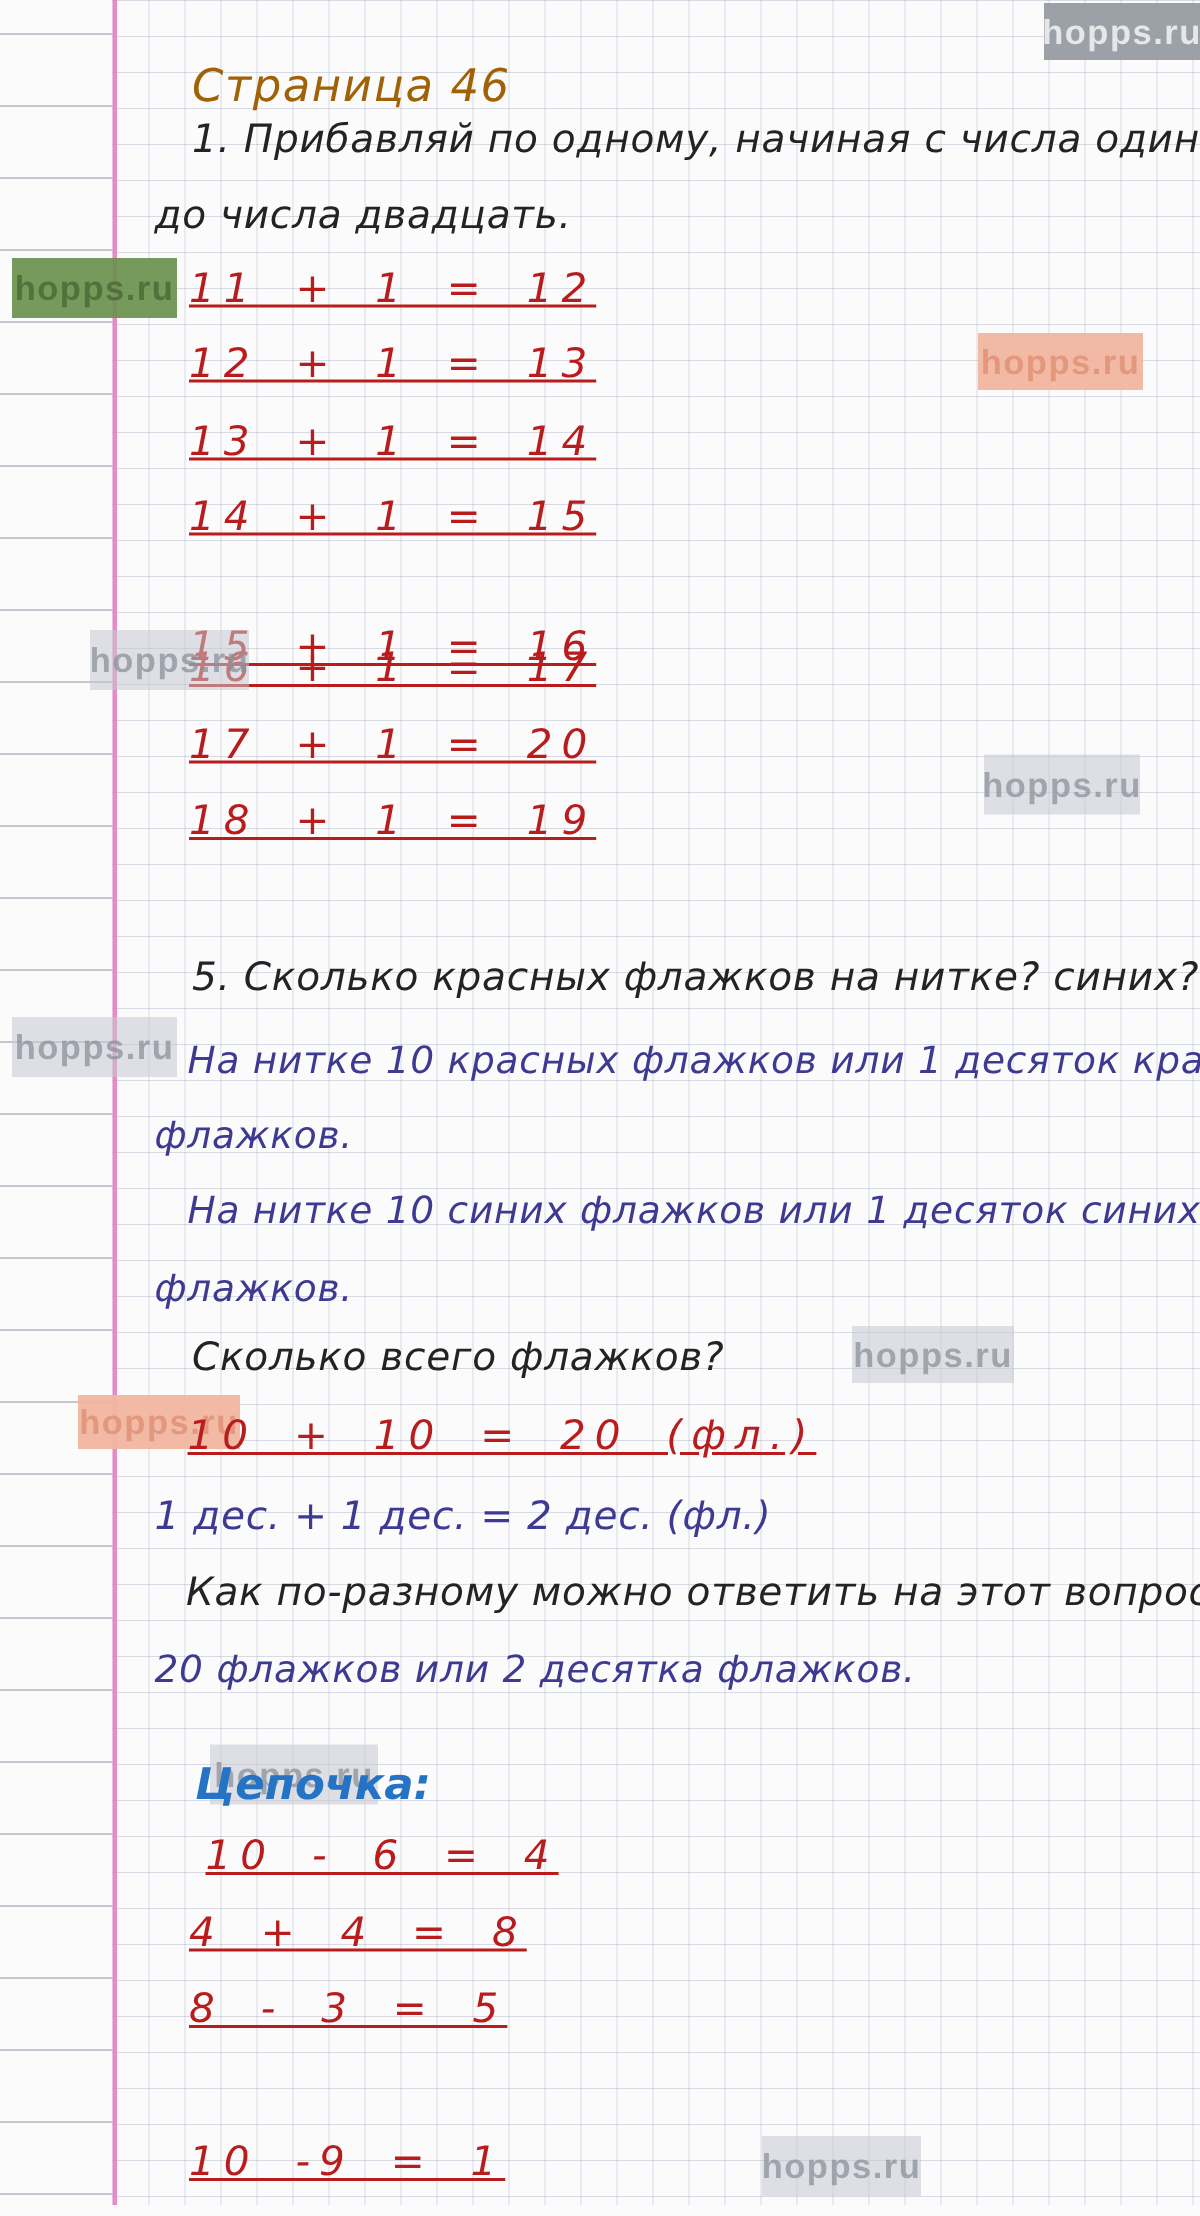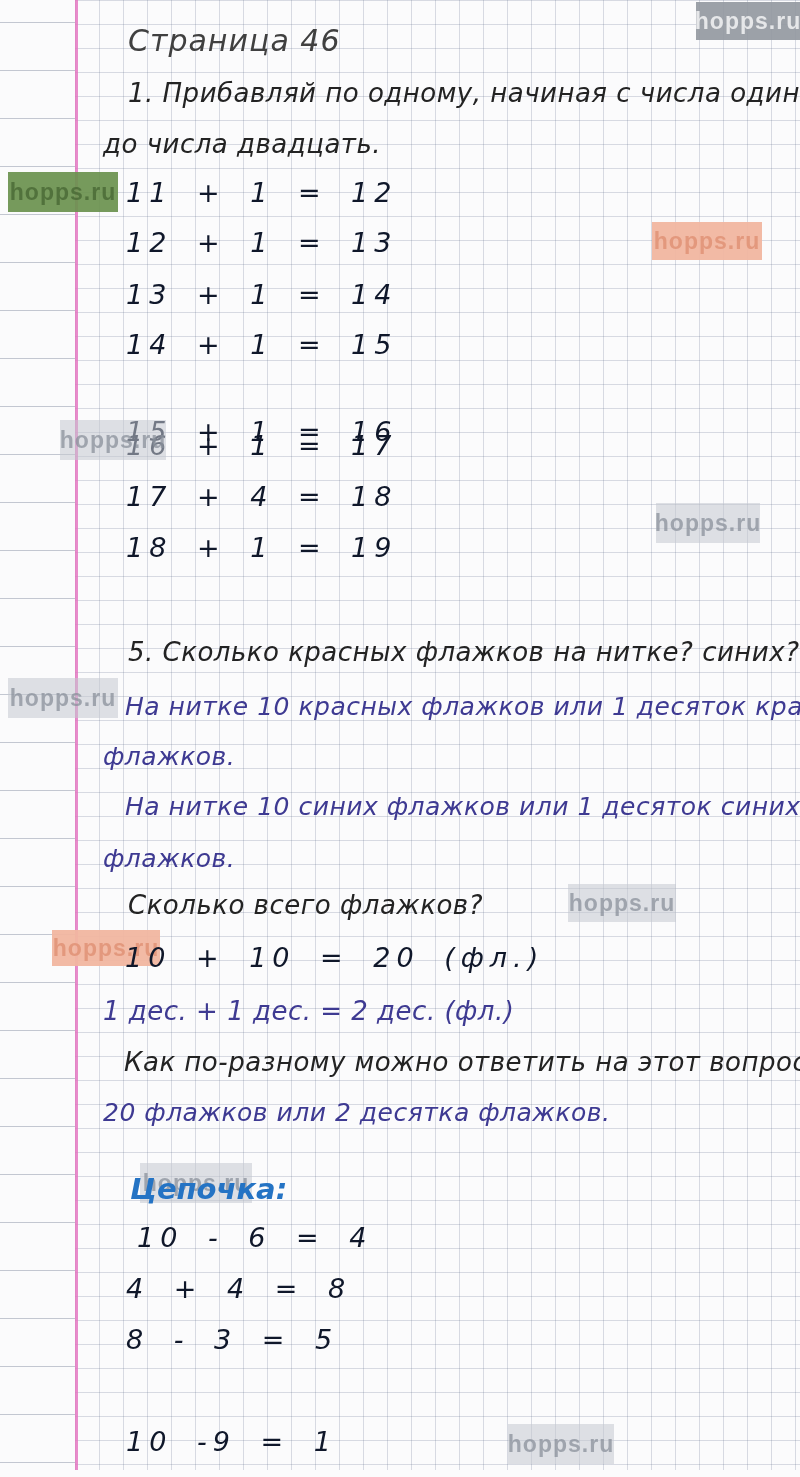--- a/index.html
+++ b/index.html
@@ -29,24 +29,24 @@
     background-size:48px 48px;
     background-position:0 22px;
   }
   .margin-line{
     position:absolute;left:75px;top:0;width:3px;height:100%;
     background:#e36fbe;opacity:.8;
   }
 
   
   .line{position:absolute;white-space:nowrap;font-style:italic;line-height:34px;}
-  .hw-red{color:#404040;font-size:30px;letter-spacing:1px;}
+  .hw-red{color:#a16207;font-size:30px;letter-spacing:1px;margin-top:17px;}
   .hw-black{color:#232323;font-size:26px;font-weight:500;letter-spacing:.5px;}
   .hw-blue{color:#3e3a92;font-size:25px;letter-spacing:.5px;}
-  .hw-eq{color:#0f172a;font-size:27px;letter-spacing:6px;word-spacing:10px;}
+  .hw-eq{color:#b91c1c;font-size:27px;letter-spacing:6px;word-spacing:10px;text-decoration:underline;}
   .hw-chain-title{color:#2473c4;font-size:29px;font-weight:600;z-index:3;}
 
   
   .wm{
     position:absolute;display:flex;align-items:center;justify-content:center;
     font-family:"Liberation Sans",sans-serif;font-size:23px;font-weight:700;
     letter-spacing:1px;z-index:2;
   }
   .wm-solid-gray{background:rgba(148,153,161,0.92);color:rgba(255,255,255,0.75);}
   .wm-green{background:rgba(106,145,78,0.92);color:rgba(70,100,50,0.75);}
@@ -77,21 +77,21 @@
 
   <div class="line hw-black" style="left:128px;top:76px;">1. Прибавляй по одному, начиная с числа одиннадцать,</div>
   <div class="line hw-black" style="left:103px;top:127px;">до числа двадцать.</div>
 
   <div class="line hw-eq" style="left:126px;top:176px;">11 + 1 = 12</div>
   <div class="line hw-eq" style="left:126px;top:226px;">12 + 1 = 13</div>
   <div class="line hw-eq" style="left:126px;top:278px;">13 + 1 = 14</div>
   <div class="line hw-eq" style="left:126px;top:328px;">14 + 1 = 15</div>
   <div class="line hw-eq" style="left:126px;top:379px;margin-top:36px;">15 + 1 = 16</div>
   <div class="line hw-eq" style="left:126px;top:429px;">16 + 1 = 17</div>
-  <div class="line hw-eq" style="left:126px;top:480px;">17 + 4 = 18</div>
+  <div class="line hw-eq" style="left:126px;top:480px;">17 + 1 = 20</div>
   <div class="line hw-eq" style="left:126px;top:531px;">18 + 1 = 19</div>
 
   <div class="line hw-black" style="left:128px;top:635px;">5. Сколько красных флажков на нитке? синих?</div>
 
   <div class="line hw-blue" style="left:125px;top:690px;">На нитке 10 красных флажков или 1 десяток красных</div>
   <div class="line hw-blue" style="left:103px;top:740px;">флажков.</div>
 
   <div class="line hw-blue" style="left:125px;top:790px;">На нитке 10 синих флажков или 1 десяток синих</div>
   <div class="line hw-blue" style="left:103px;top:842px;">флажков.</div>
 

